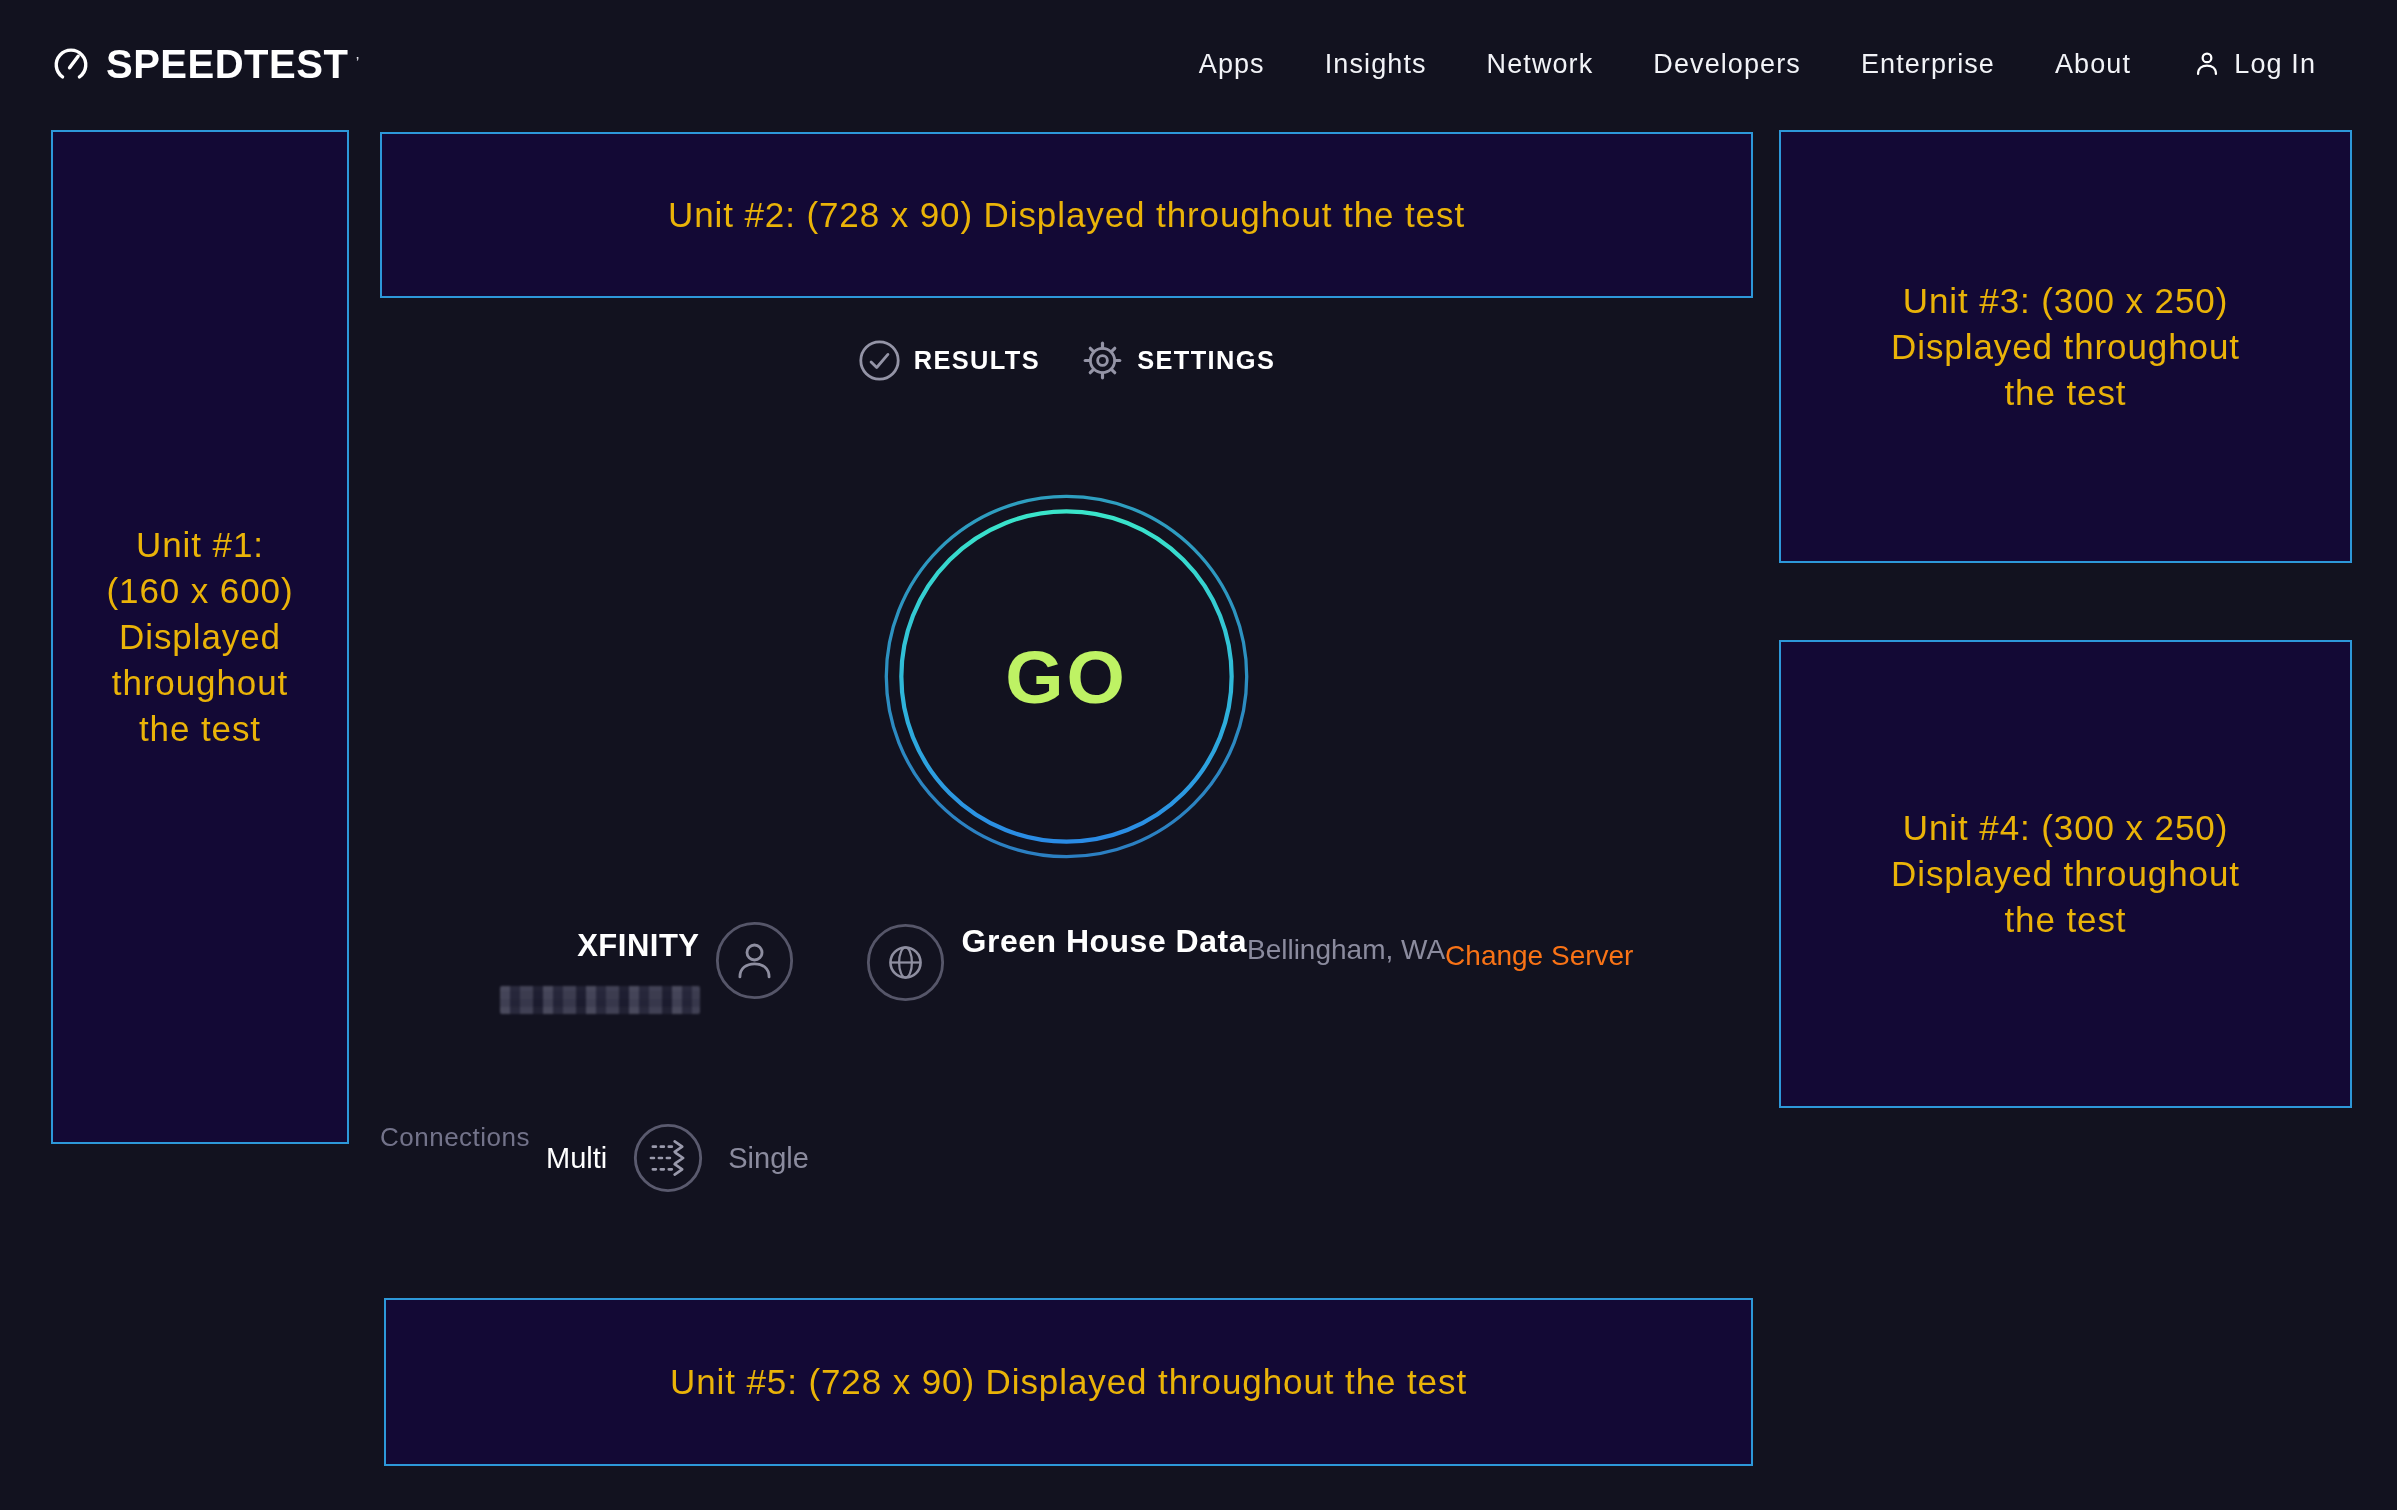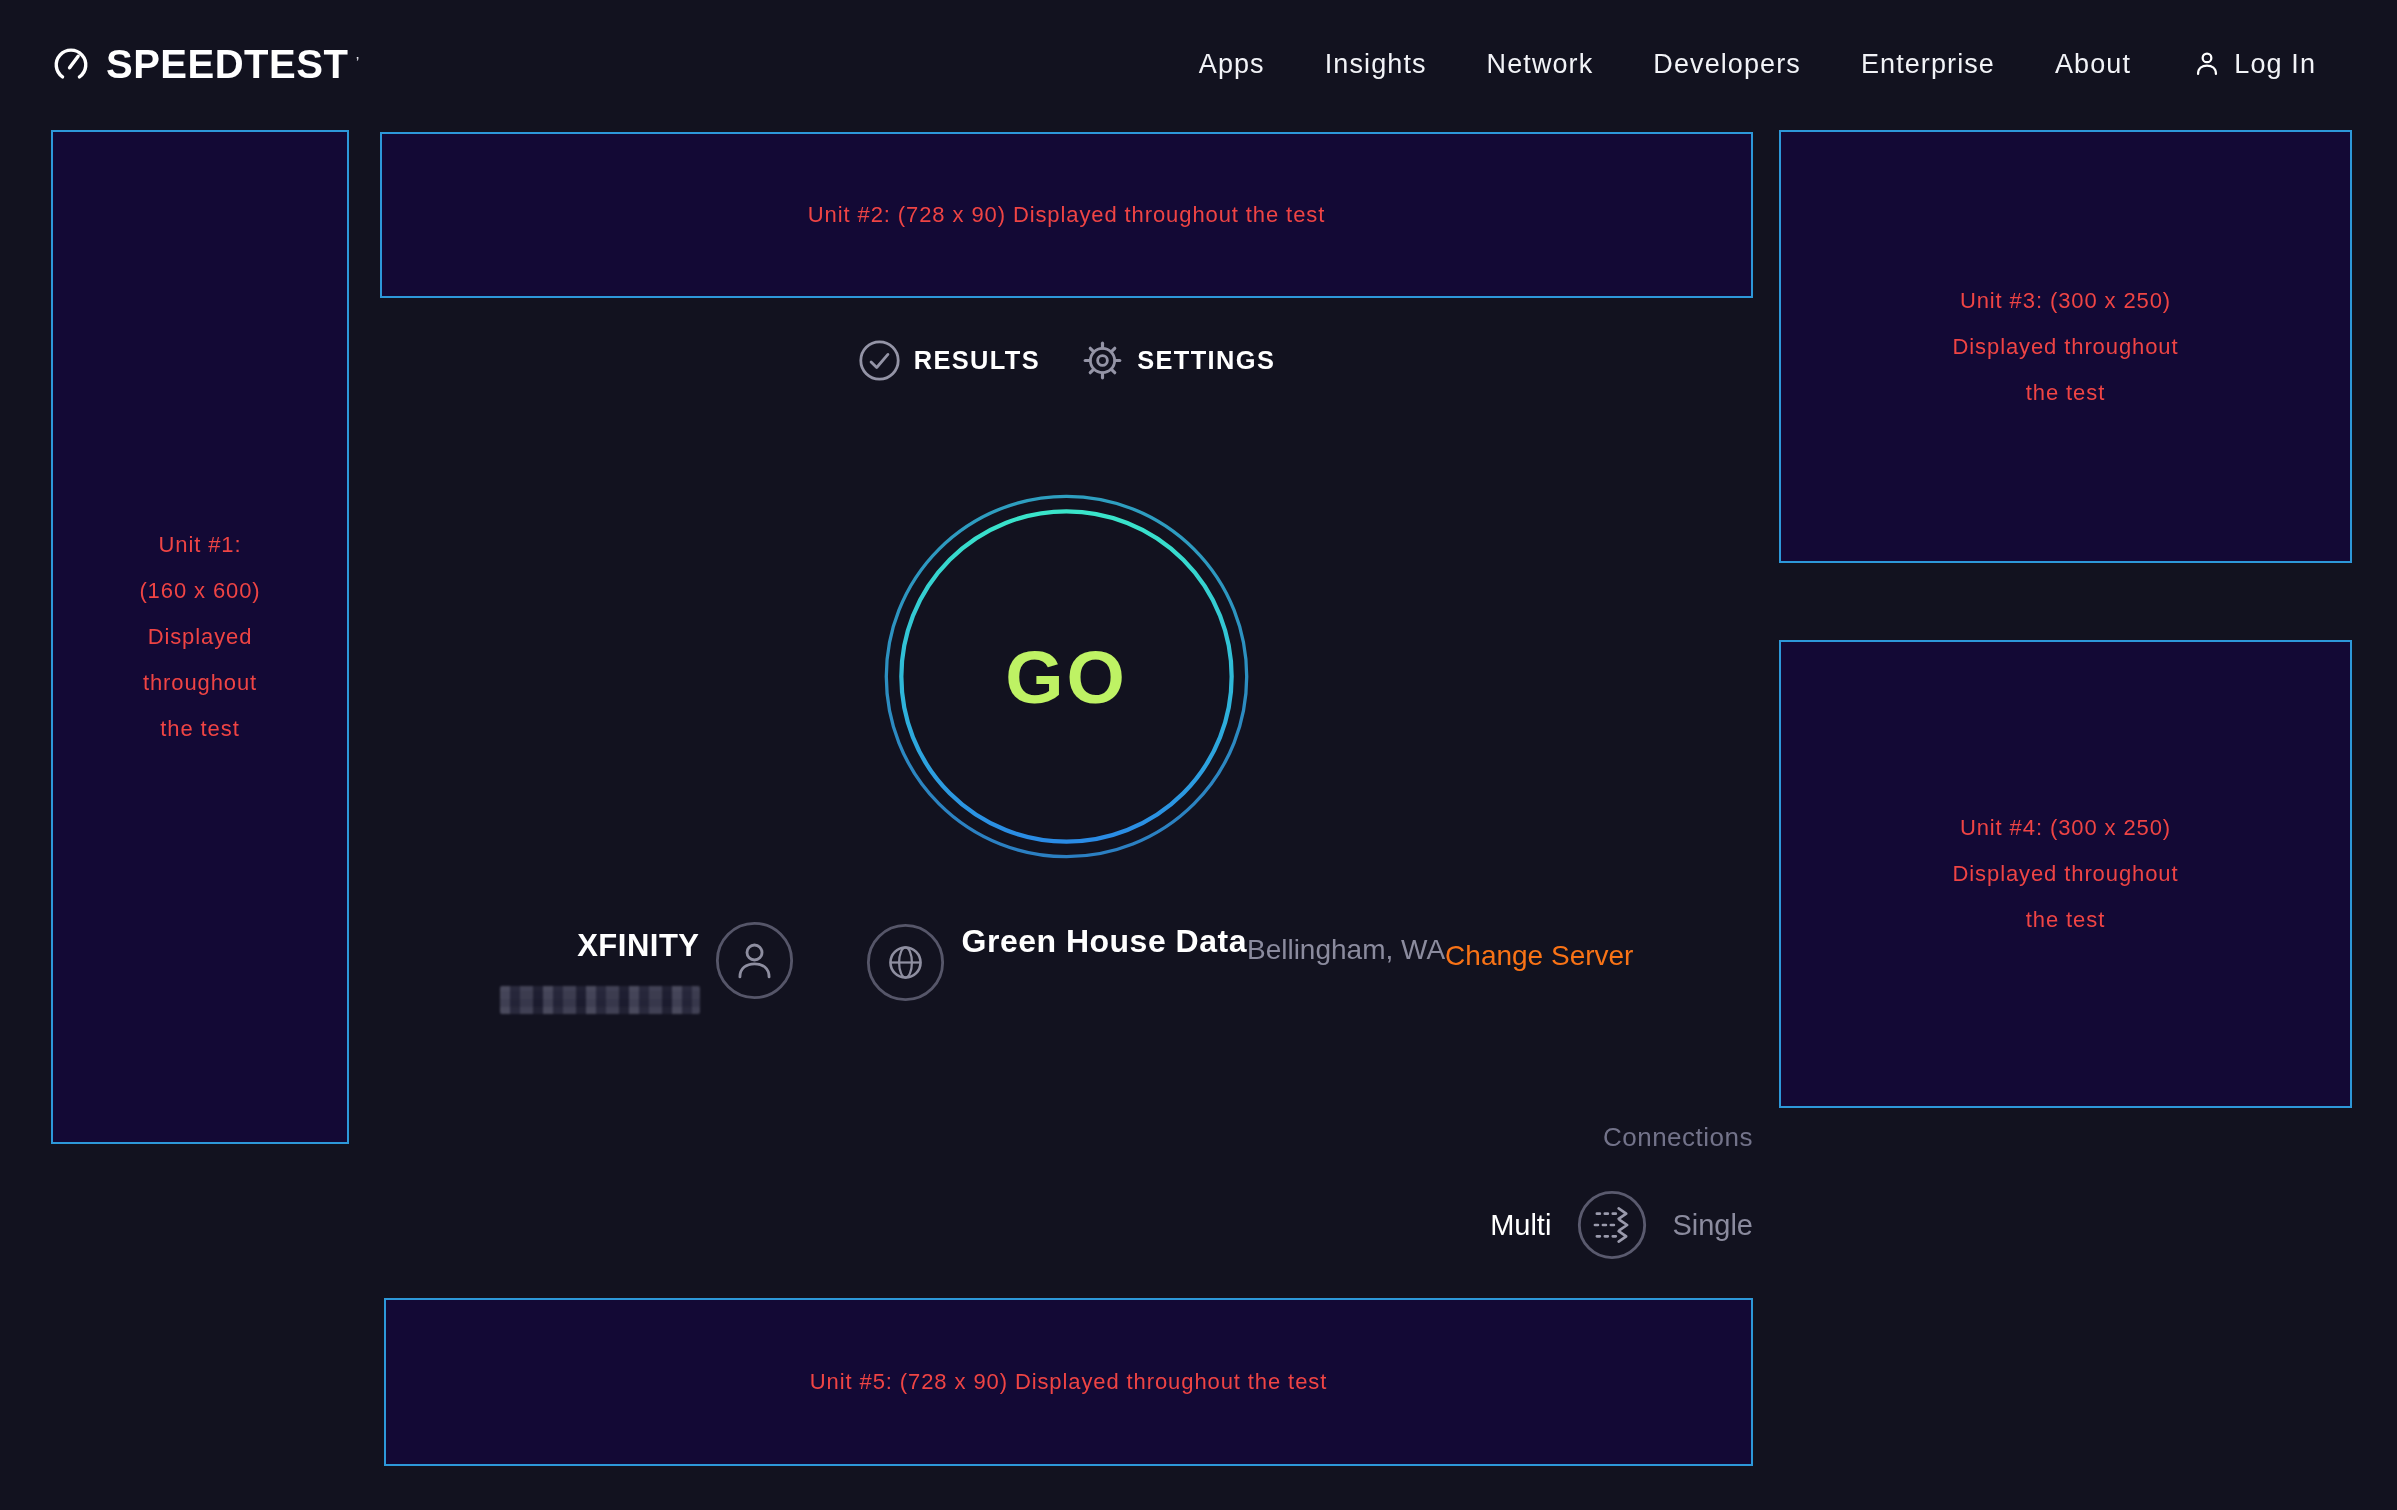--- a/index.html
+++ b/index.html
@@ -20,21 +20,21 @@
   .logo-mark{font-size:16px;color:#e8e8f0;align-self:flex-start;margin:13px 0 0 -7.5px;}
   .nav{display:flex;align-items:center;gap:60px;}
   .nav-item{font-size:27px;color:#f2f3f7;letter-spacing:1.1px;cursor:pointer;text-decoration:none;}
   .login{display:flex;align-items:center;gap:11.3px;}
   .login svg{color:#ffffff;}
   
   .ad{
     position:absolute;background:#130935;border:2.8px solid #2d98d9;
     box-sizing:border-box;display:flex;flex-direction:column;
     align-items:center;justify-content:center;text-align:center;
-    color:#ef4444;font-size:22px;line-height:46px;letter-spacing:0.9px;
+    color:#eab308;font-size:35px;line-height:46px;letter-spacing:0.9px;
   }
   #ad1{left:51px;top:130px;width:298px;height:1014px;}
   #ad2{left:380px;top:132px;width:1373px;height:166px;}
   #ad3{left:1779px;top:130px;width:573px;height:433px;}
   #ad4{left:1779px;top:640px;width:573px;height:468px;}
   #ad5{left:384px;top:1298px;width:1369px;height:168px;}
   .ad span{display:block;}
   
   .tabs{
     position:absolute;left:380px;top:339px;width:1373px;
@@ -72,21 +72,21 @@
   .ring-icon{color:#565669;}
   .server-block{display:flex;gap:17px;align-items:flex-start;}
   .server-block svg{margin-top:1.9px;}
   .server-text{display:flex;flex-direction:row;align-items:flex-start;}
   .server-name{font-size:32px;font-weight:700;color:#ffffff;line-height:41px;letter-spacing:0.5px;}
   .server-loc{font-size:28px;color:#8b8b9e;margin-top:13px;}
   .server-change{font-size:28px;color:#f97316;margin-top:19px;cursor:pointer;text-decoration:none;}
   
   .connections{
     position:absolute;left:380px;top:1122px;width:1373px;
-    display:flex;flex-direction:column;align-items:flex-end;gap:36px;
+    display:flex;flex-direction:row;align-items:flex-start;gap:16px;
   }
   .conn-label{font-size:26px;color:#73738a;letter-spacing:0.5px;}
   .conn-row{display:flex;align-items:center;gap:24.5px;}
   .conn-multi{font-size:29px;color:#ffffff;cursor:pointer;}
   .conn-single{font-size:29px;color:#8b8b9e;cursor:pointer;}
   .conn-toggle{cursor:pointer;}
 </style>
 </head>
 <body>
 

